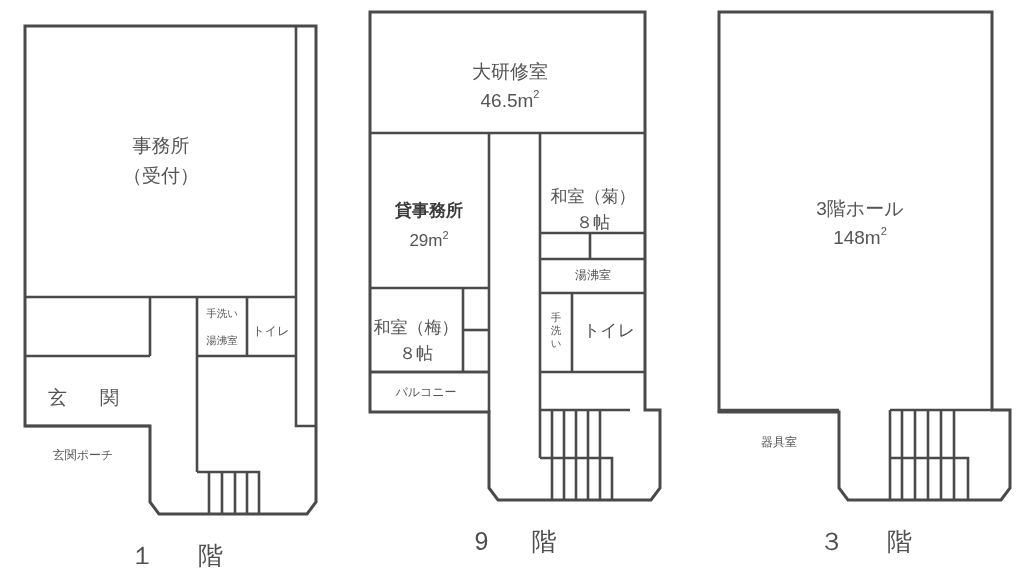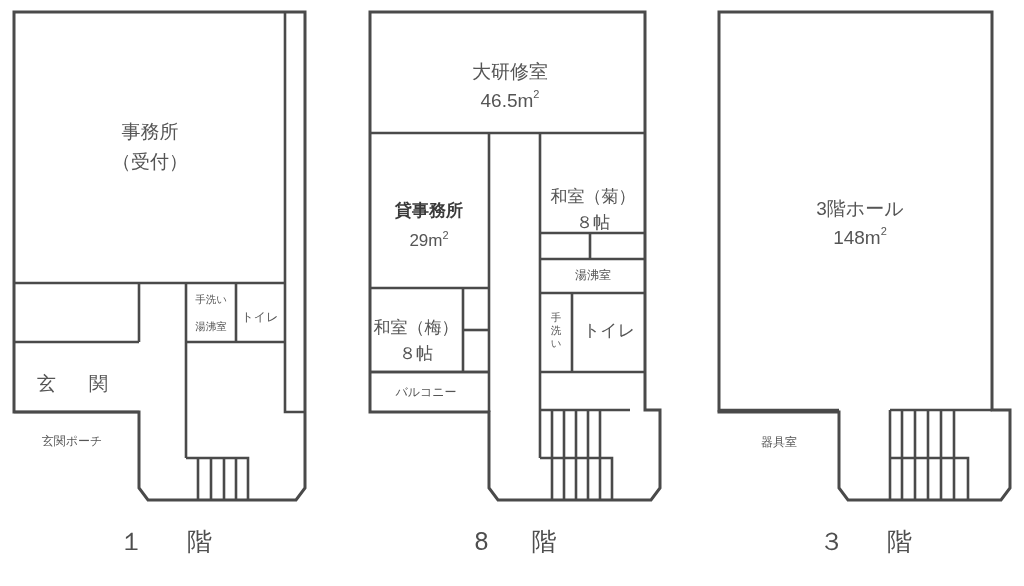--- a/index.html
+++ b/index.html
@@ -19,21 +19,21 @@
     width: 1024px;
     height: 586px;
     background: #ffffff;
   }
   .floor-block {
     position: absolute;
     top: 0;
     width: 340px;
     height: 520px;
   }
-  #floor-1 { left: 0px; }
+  #floor-1 { left: 11px; margin-top: 14px; }
   #floor-2 { left: 350px; }
   #floor-3 { left: 700px; }
 
   .floor-svg {
     position: absolute;
     top: 0;
     left: 0;
     display: block;
   }
   .floor-caption {
@@ -202,21 +202,21 @@
       <text class="t-small" x="243" y="276">湯沸室</text>
 
       <text class="t-tiny" x="206" y="332">
         <tspan x="206" dy="-14">手</tspan><tspan x="206" dy="13">洗</tspan><tspan x="206" dy="13">い</tspan>
       </text>
 
       <text class="t-mid" x="259" y="332">トイレ</text>
 
       <text class="t-small" x="76" y="393">バルコニー</text>
     </svg>
-    <div class="floor-caption">8　階</div>
+    <div class="floor-caption">9　階</div>
   </div>
 
   <div class="floor-block" id="floor-3">
     <svg class="floor-svg" width="340" height="520" viewBox="0 0 340 520">
 
       <path class="wall" d="M 19 12
            L 292 12
            L 292 410
            L 310 410
            L 310 488

